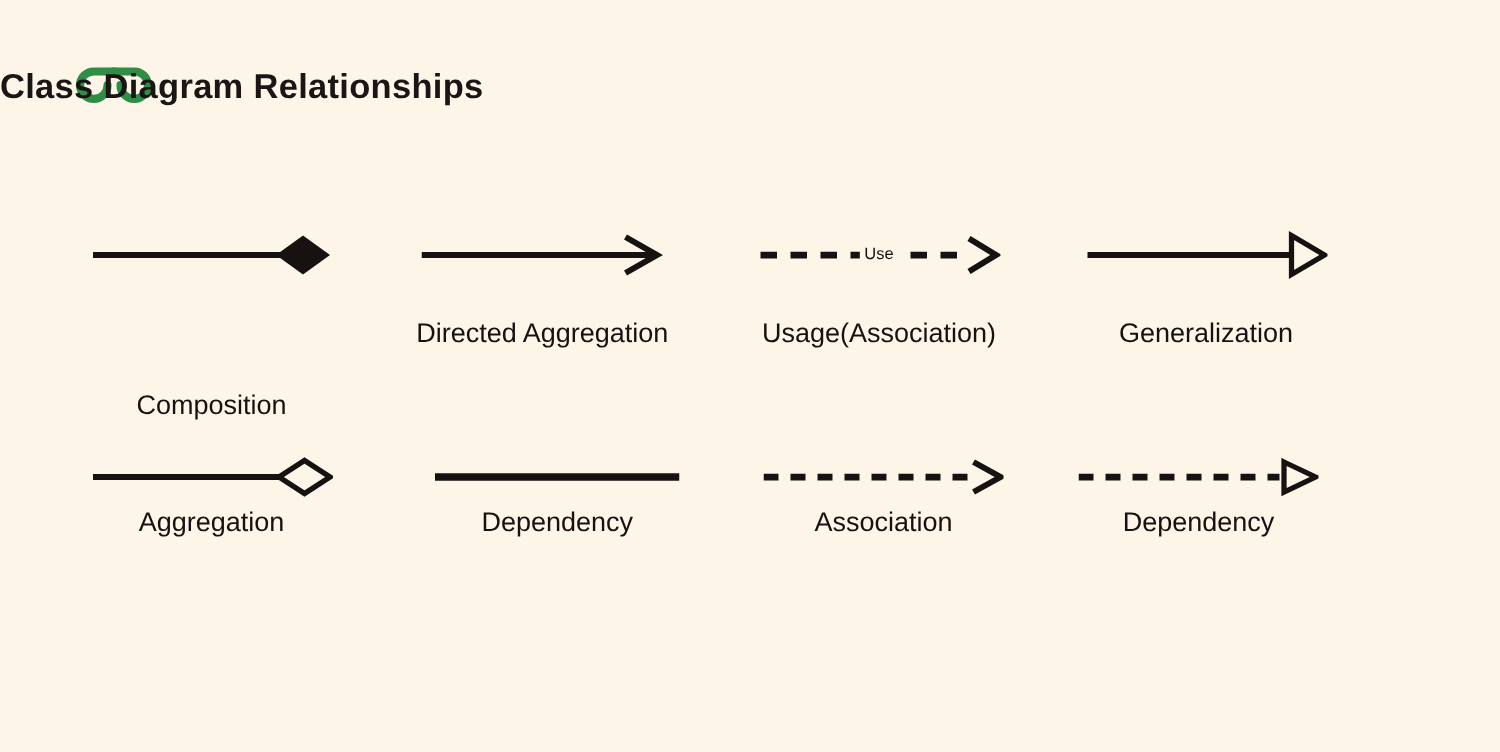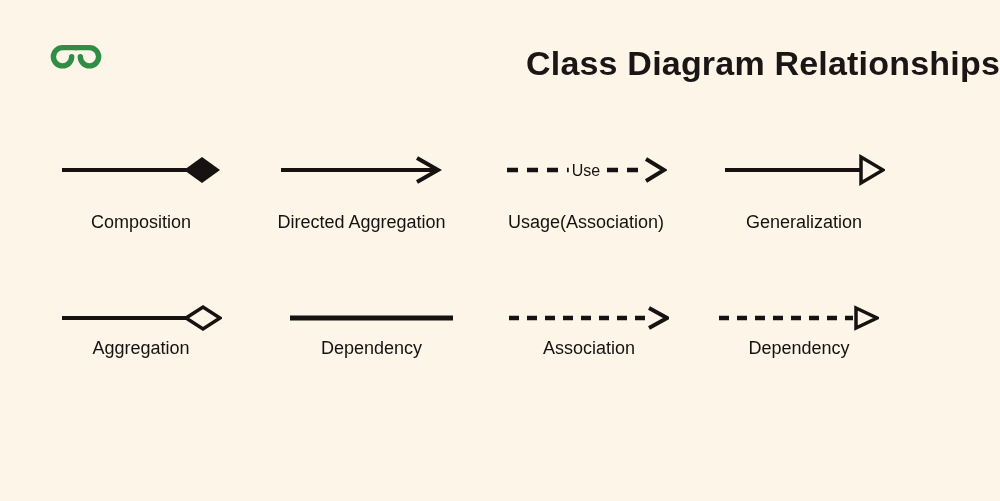--- a/index.html
+++ b/index.html
@@ -10,44 +10,44 @@
     font-family:"Liberation Sans", sans-serif;
     color:#171212;
     overflow:hidden;
   }
   .logo{
     position:absolute;left:48px;top:33px;width:56px;height:40px;
   }
   .logo svg{width:100%;height:100%;display:block;}
   .title{
     position:absolute;left:0;right:0;top:44px;
-    margin:0;text-align:right;
-    font-size:34px;font-weight:bold;color:#1b1616;
+    margin:0;text-align:left;
+    font-size:23px;font-weight:bold;color:#1b1616;
     letter-spacing:0.2px;
   }
   .cell{
     position:absolute;
     display:flex;flex-direction:column;align-items:center;
   }
   .cell svg{display:block;height:40px;}
   .row1 .label{margin-top:22px;}
   .row2 .label{margin-top:0;}
   .label{
     font-size:18px;color:#171212;white-space:nowrap;
   }
   .stroke{stroke:#171212;fill:none;}
   .fill{fill:#171212;stroke:none;}
   .annotation{
     position:absolute;
     left:50%;top:20px;transform:translate(-50%,-50%);
-    font-size:16px;color:#171212;background:#FCF5E8;
+    font-size:11px;color:#171212;background:#FCF5E8;
     padding:0 3px;line-height:13px;
   }
   
-  #cell-composition   {left:60px; top:150px; width:162px;}
+  #cell-composition   {left:60px; top:150px; width:162px;gap:48px;}
   #cell-directed      {left:281px;top:150px; width:161px;}
   #cell-usage         {left:505px;top:150px; width:162px;}
   #cell-generalization{left:723px;top:150px; width:162px;}
   #cell-aggregation   {left:60px; top:298px; width:162px;}
   #cell-association   {left:290px;top:298px; width:163px;}
   #cell-dependency    {left:509px;top:298px; width:160px;}
   #cell-realization   {left:719px;top:298px; width:160px;}
 </style>
 </head>
 <body>

